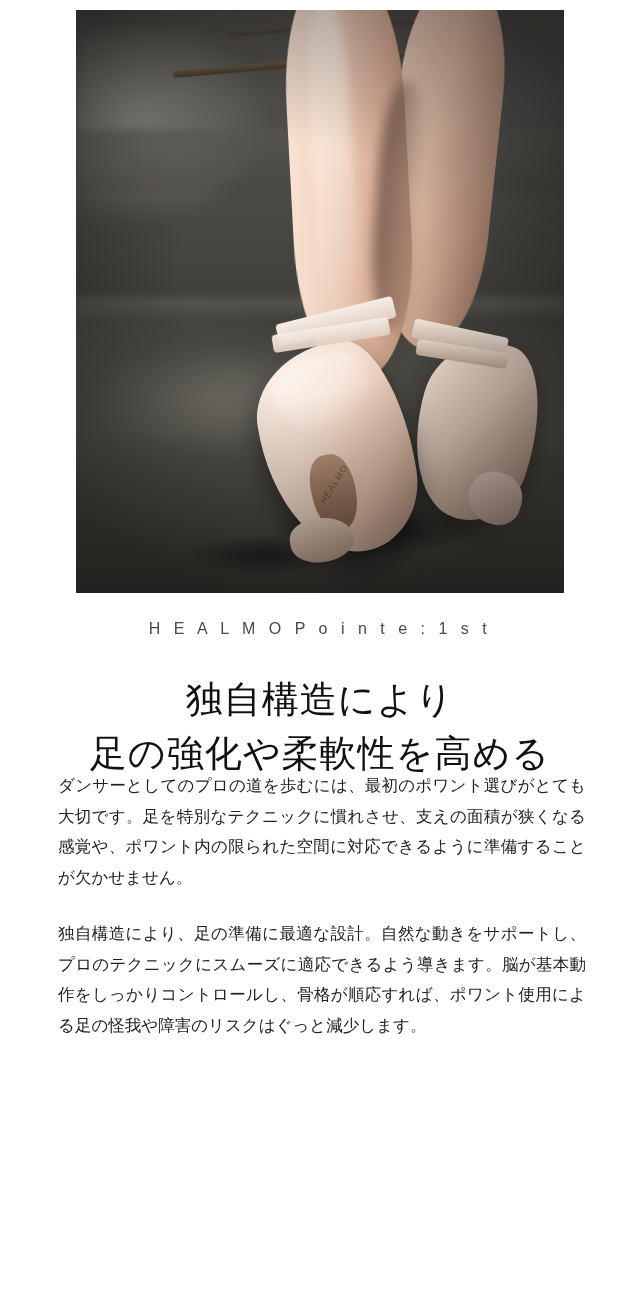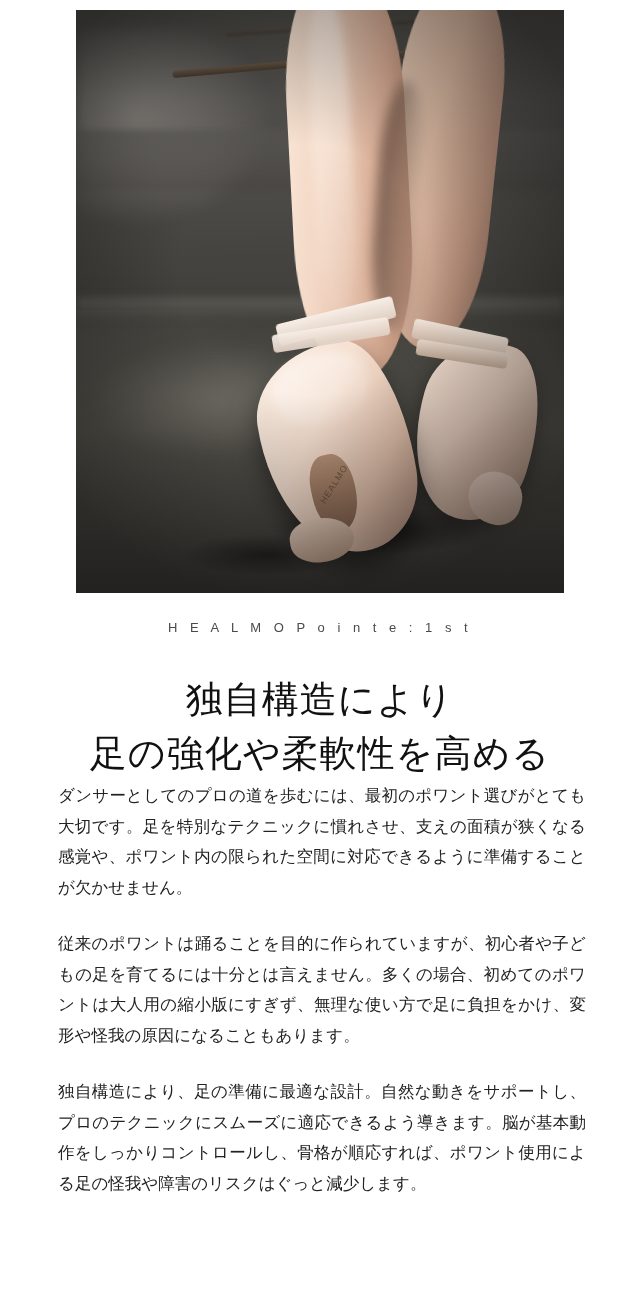--- a/index.html
+++ b/index.html
@@ -217,21 +217,21 @@
     inset: 0;
     background: radial-gradient(ellipse 330px 330px at 230px 260px, rgba(0,0,0,0) 38%, rgba(0,0,0,0.42) 100%);
     pointer-events: none;
   }
 
   
   .eyebrow {
     position: absolute;
     left: 0; right: 0; top: 620px;
     text-align: center;
-    font-size: 13px;
+    font-size: 16px;
     letter-spacing: 4.5px;
     color: #4a4a4a;
     font-family: "Liberation Sans", sans-serif;
   }
   .headline {
     position: absolute;
     left: 0; right: 0; top: 648px;
     text-align: center;
     font-family: Liberation Sans, sans-serif;
     font-size: 37px;
@@ -242,21 +242,21 @@
   }
   .headline .l2 { display: block; }
 
   .body {
     position: absolute;
     left: 58px;
     top: 768px;
     width: 528px;
   }
   .body p {
-    margin: 12px 0 26px 0;
+    margin: 2px 0 26px 0;
     font-size: 16.5px;
     line-height: 1.85;
     color: #222222;
     text-align: justify;
     font-family: "Liberation Sans", sans-serif;
   }
   .body p:last-child { margin-bottom: 0; }
 </style>
 </head>
 <body>
@@ -297,17 +297,16 @@
 
   <div class="eyebrow">H E A L M O   P o i n t e : 1 s t</div>
 
   <h1 class="headline">
     <span class="l1">独自構造により</span>
     <span class="l2">足の強化や柔軟性を高める</span>
   </h1>
 
   <div class="body">
     <p>ダンサーとしてのプロの道を歩むには、最初のポワント選びがとても大切です。足を特別なテクニックに慣れさせ、支えの面積が狭くなる感覚や、ポワント内の限られた空間に対応できるように準備することが欠かせません。</p>
-    <p>従来のポワントは踊ることを目的に作られていますが、初心者や子どもの足を育てるには十分とは言えません。多くの場合、初めてのポワントは大人用の縮小版にすぎず、無理な使い方で足に負担をかけ、変形や怪我の原因になることもあります。</p>
     <p>独自構造により、足の準備に最適な設計。自然な動きをサポートし、プロのテクニックにスムーズに適応できるよう導きます。脳が基本動作をしっかりコントロールし、骨格が順応すれば、ポワント使用による足の怪我や障害のリスクはぐっと減少します。</p>
   </div>
 
 </div>
 
 </body></html>

